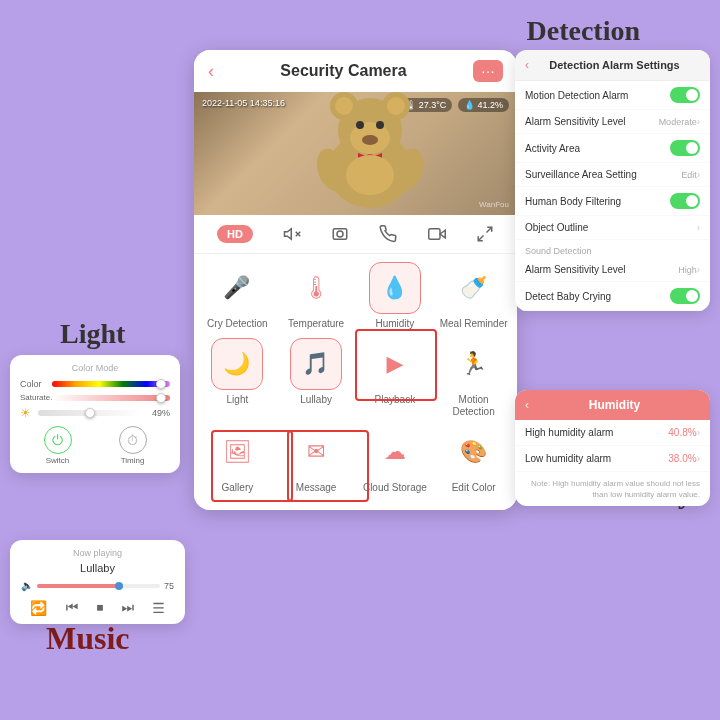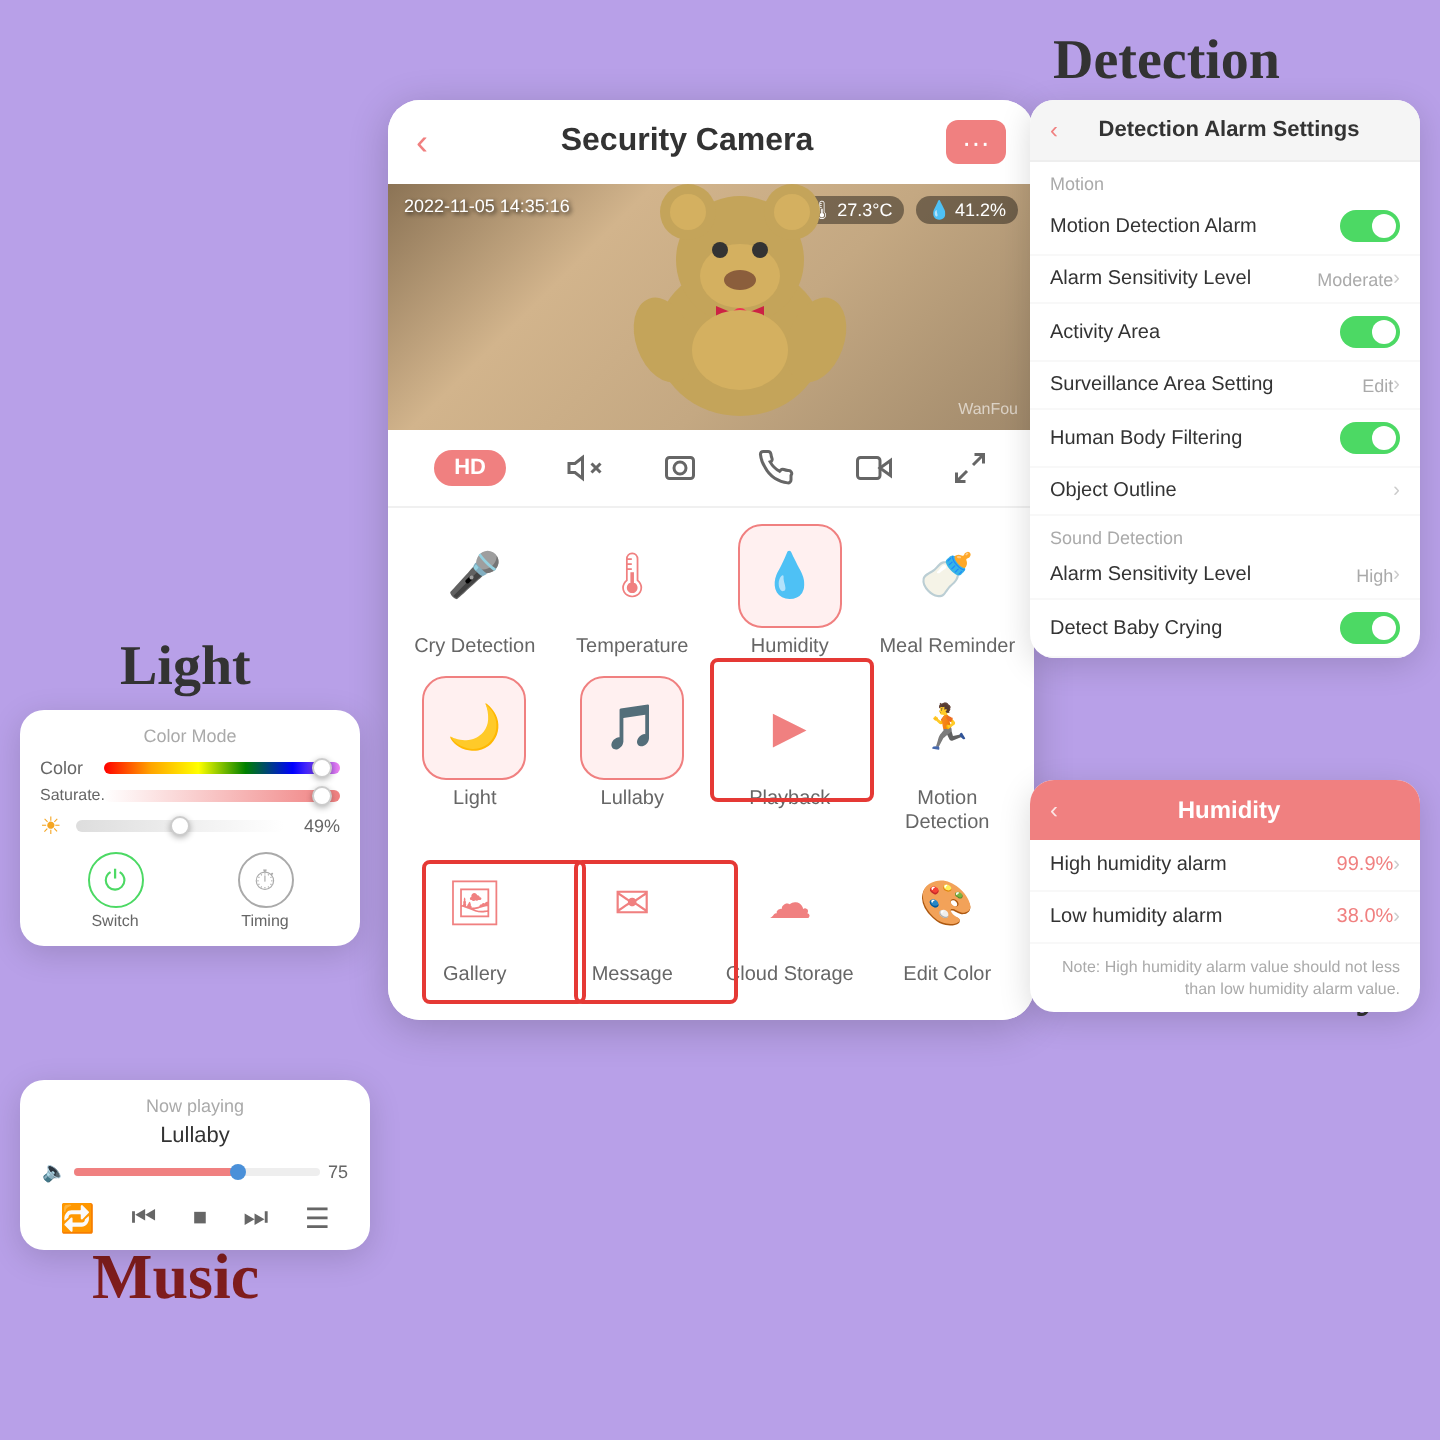--- a/index.html
+++ b/index.html
@@ -623,21 +623,20 @@
       </div>
     </div>
   </div>
 </div>
 
 <div class="detection-panel">
   <div class="detection-header">
     <span style="color:#f08080; font-size:12px; cursor:pointer;">‹</span>
     <span class="detection-header-title">Detection Alarm Settings</span>
   </div>
-  <div class="detection-section-label">Motion</div>
 
   <div class="detection-row">
     <span class="detection-row-label">Motion Detection Alarm</span>
     <div class="toggle"></div>
   </div>
   <div class="detection-row">
     <span class="detection-row-label">Alarm Sensitivity Level</span>
     <span class="detection-row-value">Moderate</span>
     <span class="chevron">›</span>
   </div>
@@ -670,21 +669,21 @@
   </div>
 </div>
 
 <div class="humidity-panel">
   <div class="humidity-header">
     <span style="color:rgba(255,255,255,0.8); font-size:12px; cursor:pointer;">‹</span>
     <span class="humidity-header-title">Humidity</span>
   </div>
   <div class="humidity-row">
     <span class="humidity-row-label">High humidity alarm</span>
-    <span class="humidity-row-value">99.9%</span>
+    <span class="humidity-row-value">40.8%</span>
     <span class="chevron">›</span>
   </div>
   <div class="humidity-row">
     <span class="humidity-row-label">Low humidity alarm</span>
     <span class="humidity-row-value">38.0%</span>
     <span class="chevron">›</span>
   </div>
   <div class="humidity-note">Note: High humidity alarm value should not less than low humidity alarm value.</div>
 </div>
 

